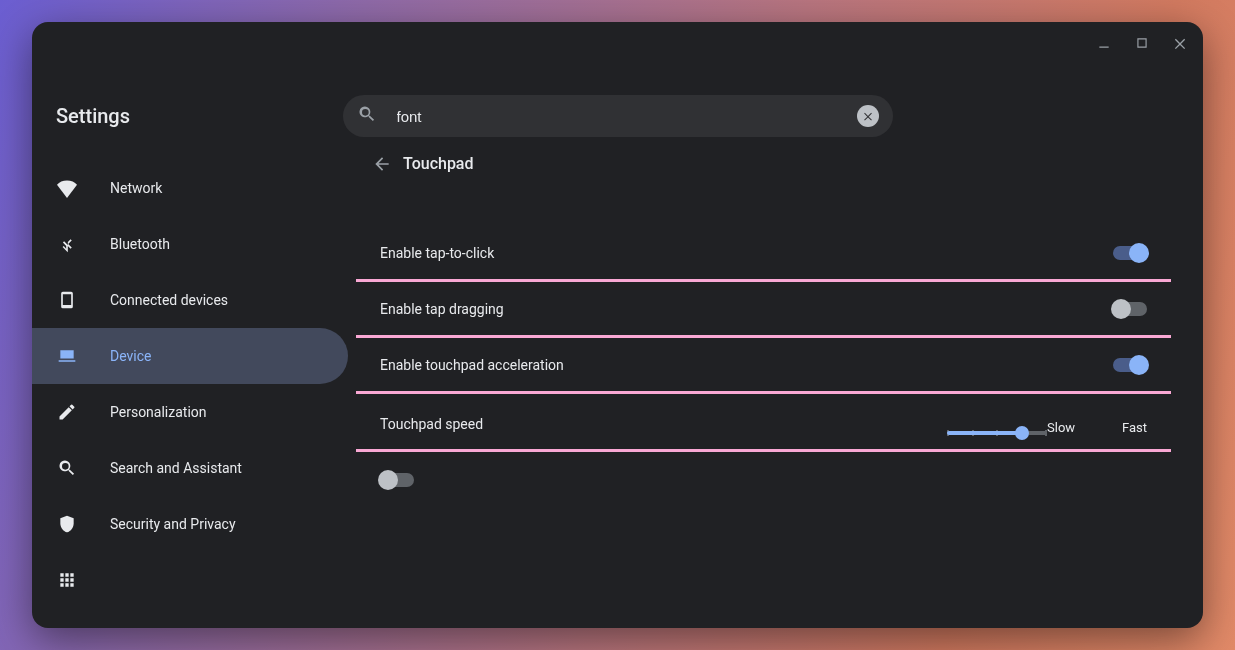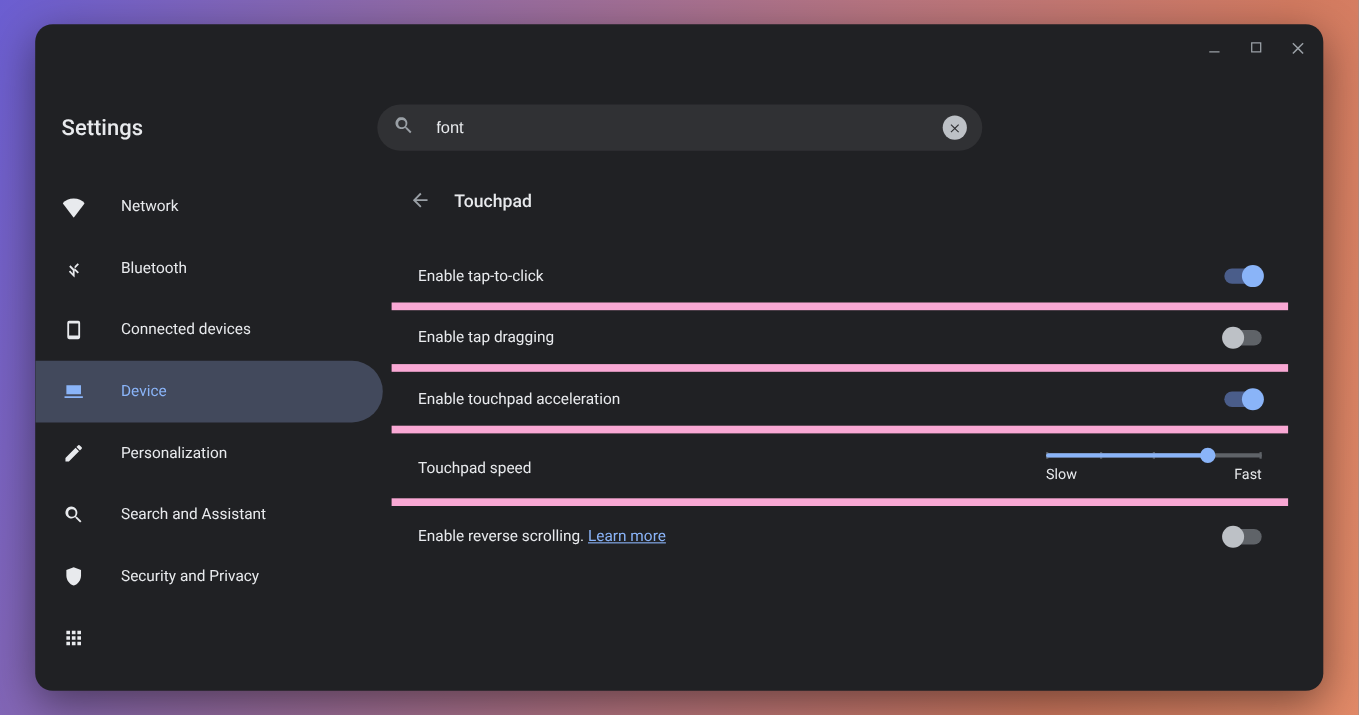--- a/index.html
+++ b/index.html
@@ -53,44 +53,44 @@
     padding-left:24px; color:#e8eaed; font-size:14px; cursor:pointer;
     border-top-right-radius: 999px; border-bottom-right-radius:999px;
     margin-right:4px;
   }
   .nav-item.active { background:#42495c; color:#8ab4f8; }
   .nav-item .nav-icon { width:22px; display:flex; justify-content:center; }
   .main {
     flex:1; padding:0 32px 0 4px; overflow:auto;
   }
   .page-header {
-    height:56px; display:flex; align-items:center; gap:21px;
+    height:56px; display:flex; align-items:flex-start; gap:11px;
     padding-left:16px;
   }
   .back-btn { color:#9aa0a6; cursor:pointer; display:flex; }
   .page-title { color:#e8eaed; font-size:16px; font-weight:500; }
   .settings-list { margin-top:16px; }
   .setting-row {
     min-height:56px; padding:16px 24px;
     display:flex; align-items:center; justify-content:space-between;
-    border-bottom:7px solid #f9a8d4; color:#e8eaed; font-size:14px;
+    border-bottom:3px solid #f9a8d4; color:#e8eaed; font-size:14px;
   }
   .setting-row:last-child { border-bottom:none; }
   .toggle {
     width:34px; height:14px; background:#5f6368; border-radius:999px;
     position:relative; cursor:pointer;
   }
   .toggle .knob {
     position:absolute; top:-3px; width:20px; height:20px; border-radius:50%;
     background:#bdc1c6; transition: all .1s;
   }
   .toggle.off .knob { left:-2px; }
   .toggle.on { background:#4a5d8a; }
   .toggle.on .knob { left:16px; background:#8ab4f8; }
-  .slider-block { display:flex; flex-direction:column; align-items:flex-end; width:200px; }
+  .slider-block { display:flex; flex-direction:row; align-items:flex-end; width:200px; }
   .slider-track {
     position:relative; width:196px; height:4px; background:#5f6368; border-radius:2px;
   }
   .slider-fill { position:absolute; left:0; top:0; height:4px; background:#8ab4f8; border-radius:2px; }
   .slider-thumb {
     position:absolute; top:-5px; width:14px; height:14px; border-radius:50%;
     background:#8ab4f8; transform:translateX(-50%); cursor:pointer;
   }
   .slider-ticks { position:absolute; top:-1px; left:0; right:0; display:flex; justify-content:space-between; }
   .slider-ticks span { width:2px; height:6px; background:#5f6368; }
@@ -251,25 +251,20 @@
               <div class="slider-thumb" id="speed-thumb" style="left: 75%;"></div>
             </div>
             <div class="slider-labels">
               <span>Slow</span>
               <span>Fast</span>
             </div>
           </div>
         </div>
 
         <div class="setting-row">
-          <span>
-            <span>Enable reverse scrolling.</span>
-            <span> </span>
-            <a class="learn-link">Learn more</a>
-          </span>
           <div class="toggle off">
               <div class="knob"></div>
             </div>
         </div>
 
       </div>
     </div>
   </div>
 </div>
 

